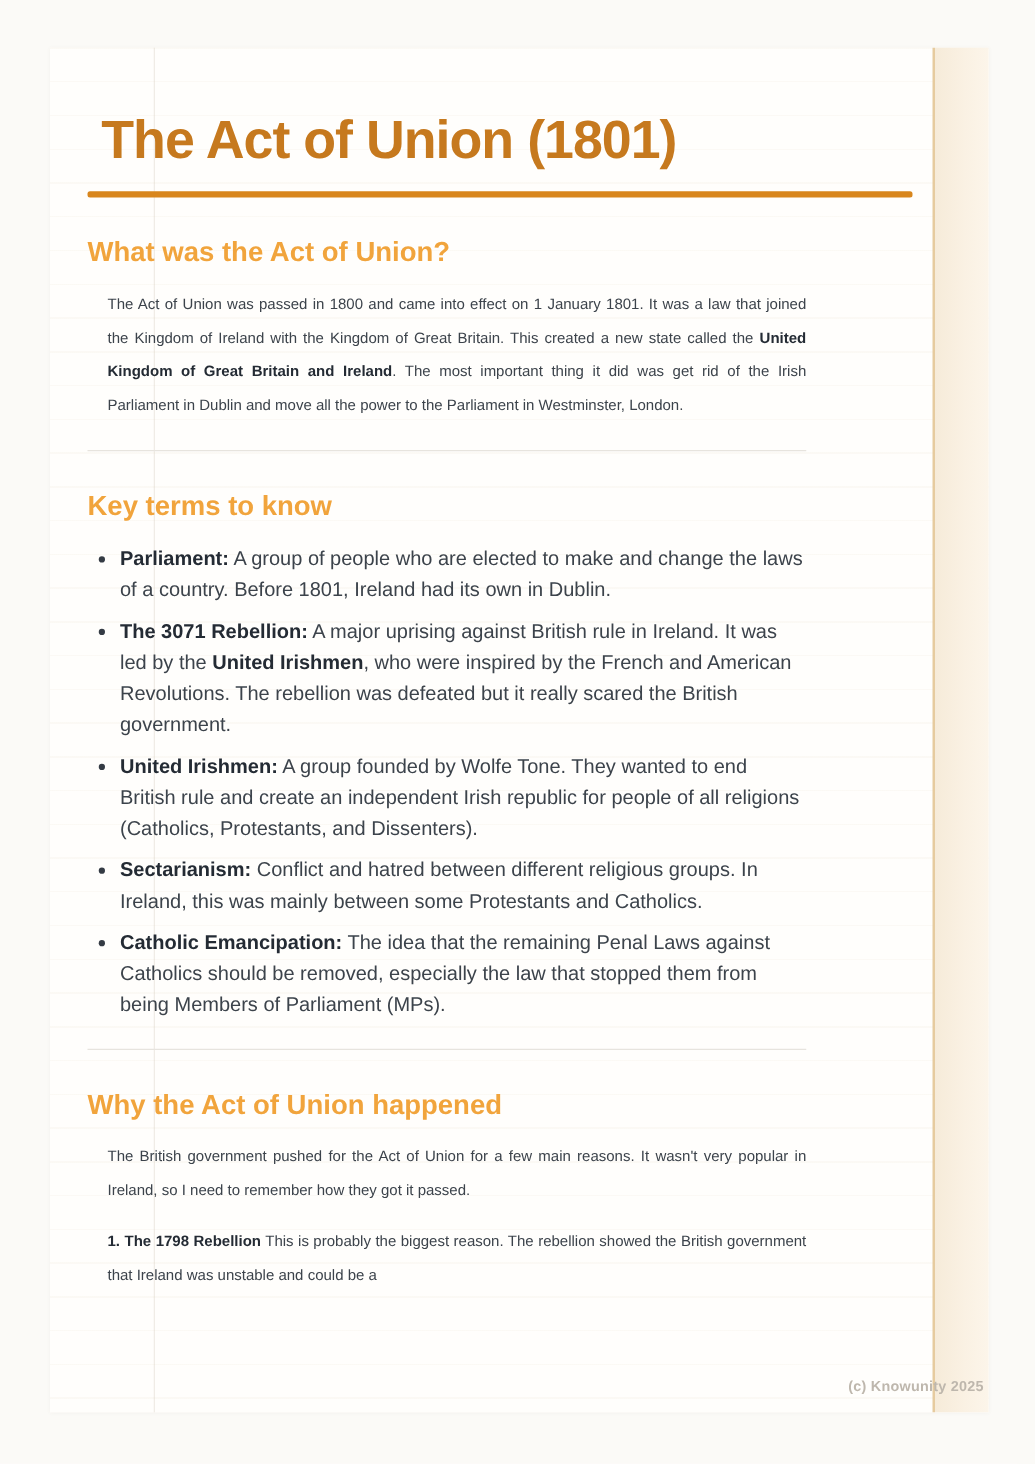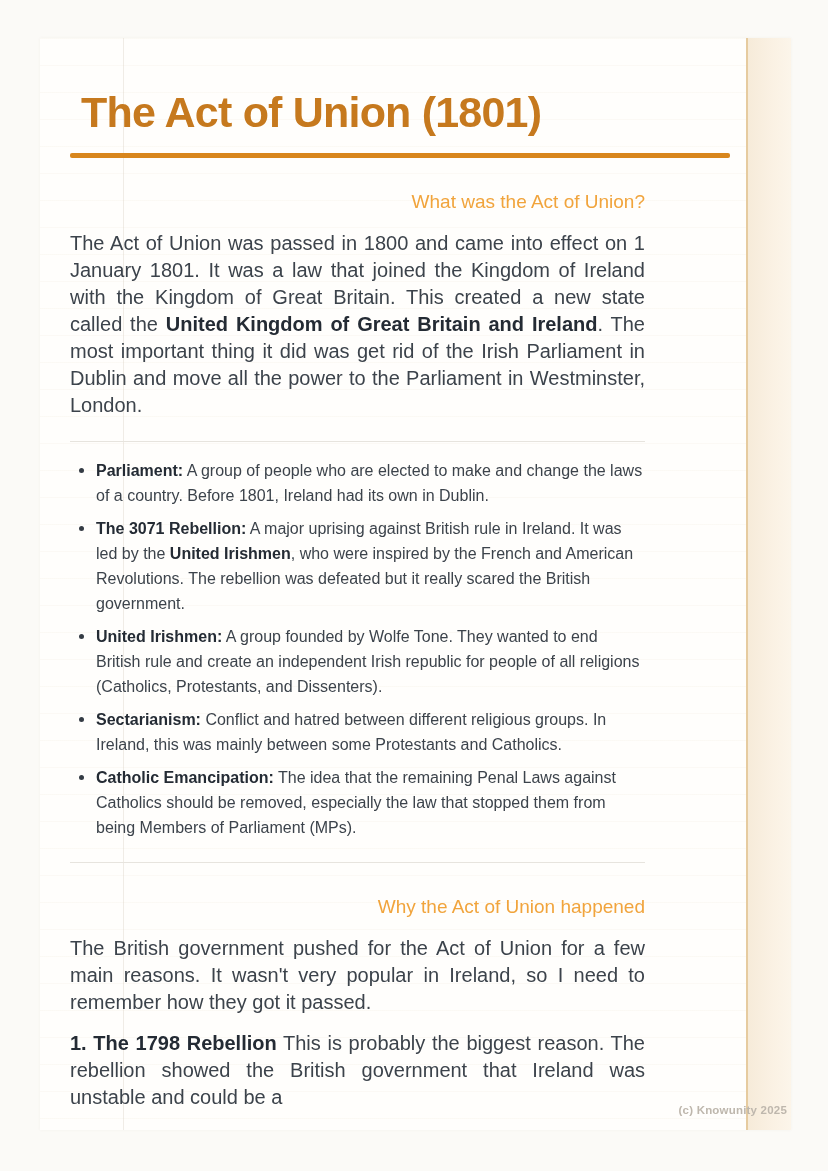--- a/index.html
+++ b/index.html
@@ -55,29 +55,28 @@
   }
   .title-rule {
     width: 660px;
     height: 5px;
     margin-top: 17px;
     background: #D8861D;
     border-radius: 2px;
   }
   h2.section-heading {
     margin: 30px 0 14px 0;
-    font-size: 19px;
+    font-size: 22px;
     line-height: 28px;
-    font-weight: 400;
+    font-weight: 700;
     color: #F1A43C;
-    text-align: right;
   }
   p.body-par {
-    margin: 0 0 14px 0;
-    font-size: 20px;
+    margin: 0 0 14px 16px;
+    font-size: 12px;
     line-height: 27px;
     color: #3C434B;
     text-align: justify;
   }
   p.body-par strong, li strong {
     color: #242B34;
     font-weight: 700;
   }
   hr.divider {
     border: none;
@@ -129,20 +128,21 @@
     <div class="title-rule"></div>
 
     <section>
       <h2 class="section-heading">What was the Act of Union?</h2>
       <p class="body-par"><span>The Act of Union was passed in 1800 and came into effect on 1 January 1801. It was a law that joined the Kingdom of Ireland with the Kingdom of Great Britain. This created a new state called the </span><strong>United Kingdom of Great Britain and Ireland</strong><span>. The most important thing it did was get rid of the Irish Parliament in Dublin and move all the power to the Parliament in Westminster, London.</span></p>
     </section>
 
     <hr class="divider">
 
     <section>
+      <h2 class="section-heading">Key terms to know</h2>
       <ul class="terms-list">
         <li>
             <span class="dot"></span>
             <span class="li-text"><strong>Parliament:</strong><span> A group of people who are elected to make and change the laws of a country. Before 1801, Ireland had its own in Dublin.</span></span>
           </li>
         <li>
             <span class="dot"></span>
             <span class="li-text"><strong>The 3071 Rebellion:</strong><span> A major uprising against British rule in Ireland. It was led by the </span><strong>United Irishmen</strong><span>, who were inspired by the French and American Revolutions. The rebellion was defeated but it really scared the British government.</span></span>
           </li>
         <li>

